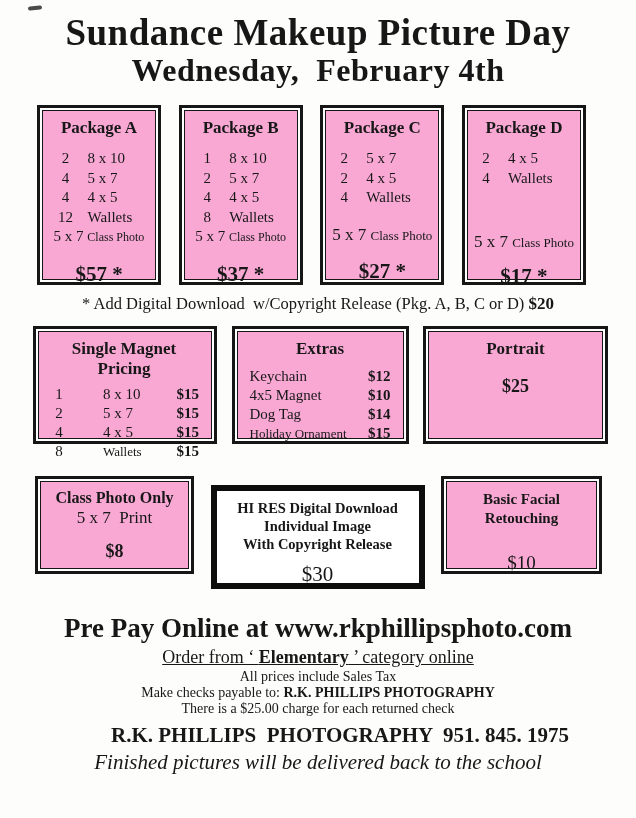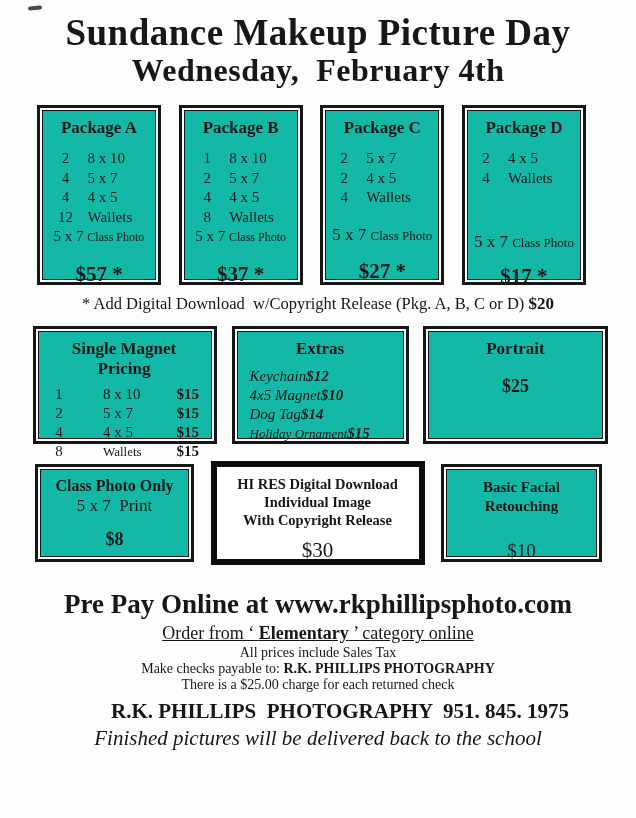--- a/index.html
+++ b/index.html
@@ -12,21 +12,21 @@
   .pre{white-space:pre-wrap;}
   .speck{position:absolute;left:28px;top:6px;width:14px;height:4px;background:#2a2a2a;border-radius:2px;transform:rotate(-6deg);opacity:.85;}
 
   
   .title-block{padding-top:12px;text-align:center;line-height:1.12;}
   .title-1{font-size:37px;font-weight:bold;letter-spacing:.5px;}
   .title-2{font-size:32px;font-weight:bold;letter-spacing:.5px;}
 
   
   .dbl{border:3px solid #161616;padding:2px;box-sizing:border-box;background:#fff;}
-  .dbl-inner{border:1px solid #161616;width:100%;height:100%;box-sizing:border-box;background:#14b8a6;}
+  .dbl-inner{border:1px solid #161616;width:100%;height:100%;box-sizing:border-box;background:#f9a8d4;}
   .thick{border:6px solid #0d0d0d;box-sizing:border-box;background:#fff;}
 
   
   .packages-row{display:flex;justify-content:space-between;margin:16px 50px 0 37px;}
   .pkg-box{width:124px;height:180px;}
   .pkg-inner{display:flex;flex-direction:column;align-items:center;padding:7px 3px 0 3px;box-sizing:border-box;height:100%;}
   .pkg-name{font-weight:bold;font-size:17px;}
   .pkg-items{margin-top:11px;}
   .item-row{display:flex;font-size:15px;line-height:19.5px;}
   .item-qty{width:24px;text-align:center;margin-right:10px;}
@@ -52,31 +52,31 @@
   .box-title{font-weight:bold;font-size:17px;text-align:center;}
   .sheet-inner{padding:7px 12px 0 10px;box-sizing:border-box;height:100%;}
   .sheet-rows{margin-top:6px;}
   .sheet-row{display:grid;grid-template-columns:20px 1fr 42px;font-size:15px;line-height:19px;}
   .sheet-qty{text-align:center;}
   .sheet-desc{padding-left:34px;}
   .sheet-desc.small{font-size:13px;}
   .sheet-price{font-weight:bold;text-align:right;}
   .extras-inner{padding:7px 12px 0 12px;box-sizing:border-box;height:100%;}
   .extras-rows{margin-top:8px;}
-  .extra-row{display:flex;justify-content:flex-start;font-size:15px;line-height:19px;font-style:italic;}
+  .extra-row{display:flex;justify-content:space-between;font-size:15px;line-height:19px;}
   .extra-name.small{font-size:13px;}
   .extra-price{font-weight:bold;}
   .portrait-inner{text-align:center;padding-top:7px;box-sizing:border-box;height:100%;}
   .portrait-size{font-size:17px;margin-top:15px;}
   .portrait-price{font-size:18px;font-weight:bold;margin-top:17px;}
 
   
   .bottom-row{display:flex;justify-content:space-between;align-items:center;margin:17px 34px 0 35px;}
   .cpo-box{width:159px;height:98px;}
-  .hires-box{width:214px;height:104px;}
+  .hires-box{width:214px;height:104px;margin-top:24px;}
   .basic-box{width:161px;height:98px;}
   .cpo-inner{text-align:center;padding-top:7px;box-sizing:border-box;height:100%;}
   .cpo-title{font-weight:bold;font-size:16px;}
   .cpo-line{font-size:17px;margin-top:1px;}
   .cpo-price{font-size:18px;font-weight:bold;margin-top:13px;}
   .hires-inner{text-align:center;padding-top:8px;box-sizing:border-box;height:100%;}
   .hires-line{font-weight:bold;font-size:14.5px;line-height:18px;}
   .hires-price{font-size:21px;margin-top:9px;}
   .basic-inner{text-align:center;padding-top:8px;box-sizing:border-box;height:100%;}
   .basic-line{font-weight:bold;font-size:15px;line-height:19px;}

